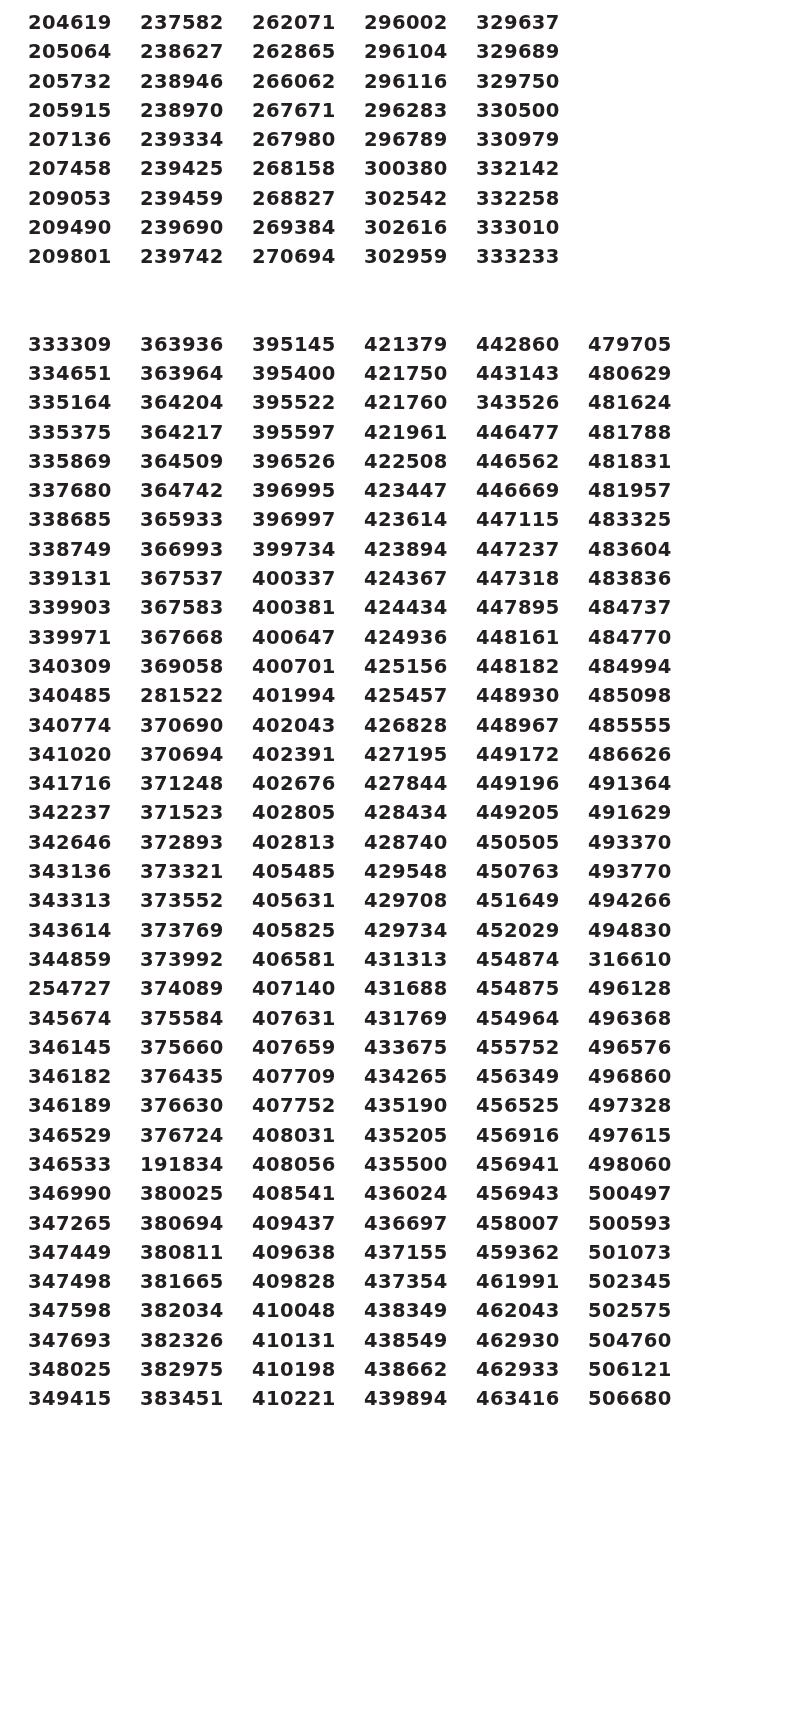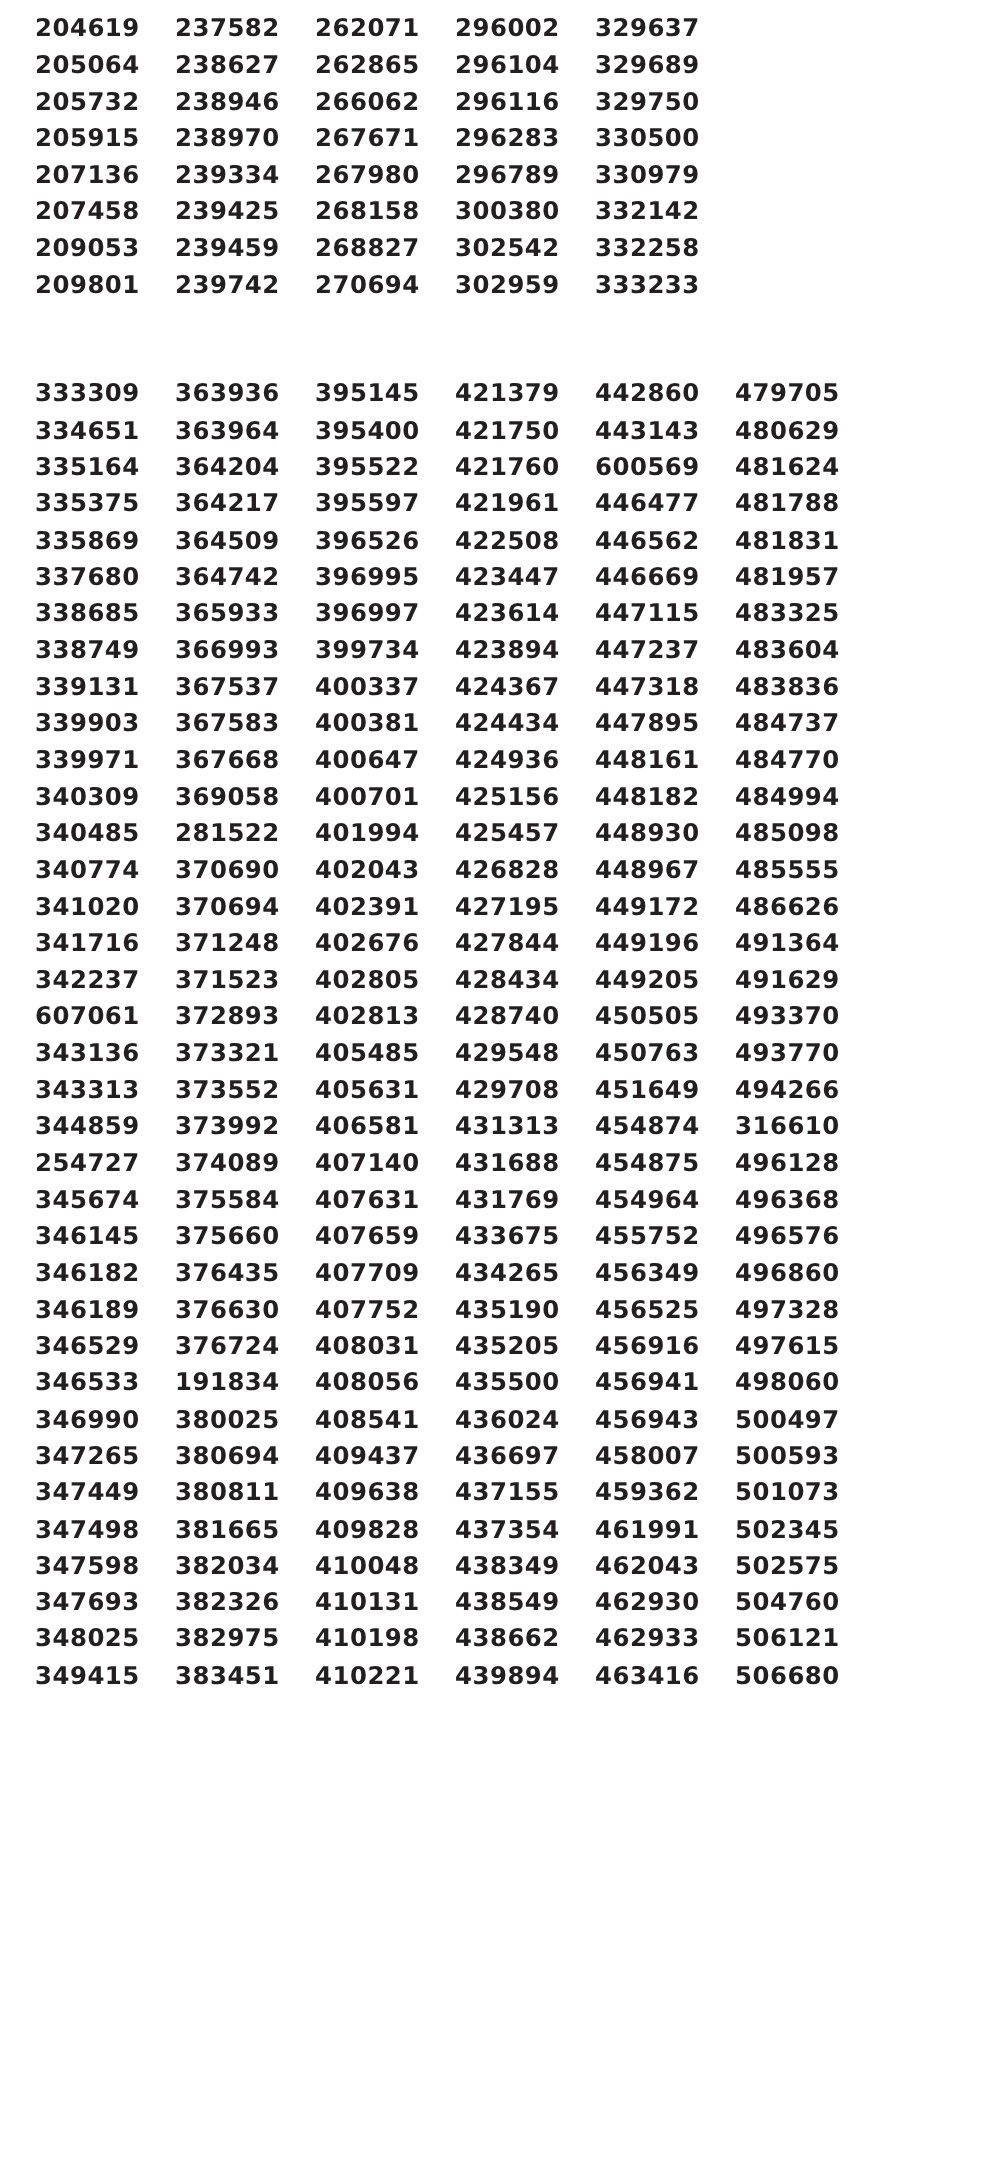--- a/index.html
+++ b/index.html
@@ -107,20 +107,28 @@
         </div>
         <div class="num-row">
           <div class="num-cell">209053</div>
           <div class="num-cell">239459</div>
           <div class="num-cell">268827</div>
           <div class="num-cell">302542</div>
           <div class="num-cell">332258</div>
           <div class="num-cell empty"></div>
         </div>
         <div class="num-row">
+          <div class="num-cell">209490</div>
+          <div class="num-cell">239690</div>
+          <div class="num-cell">269384</div>
+          <div class="num-cell">302616</div>
+          <div class="num-cell">333010</div>
+          <div class="num-cell empty"></div>
+        </div>
+        <div class="num-row">
           <div class="num-cell">209801</div>
           <div class="num-cell">239742</div>
           <div class="num-cell">270694</div>
           <div class="num-cell">302959</div>
           <div class="num-cell">333233</div>
           <div class="num-cell empty"></div>
         </div>
       </div>
       <div class="block-gap"></div>
       <div class="num-block">
@@ -138,21 +146,21 @@
           <div class="num-cell">395400</div>
           <div class="num-cell">421750</div>
           <div class="num-cell">443143</div>
           <div class="num-cell">480629</div>
         </div>
         <div class="num-row">
           <div class="num-cell">335164</div>
           <div class="num-cell">364204</div>
           <div class="num-cell">395522</div>
           <div class="num-cell">421760</div>
-          <div class="num-cell">600569</div>
+          <div class="num-cell">343526</div>
           <div class="num-cell">481624</div>
         </div>
         <div class="num-row">
           <div class="num-cell">335375</div>
           <div class="num-cell">364217</div>
           <div class="num-cell">395597</div>
           <div class="num-cell">421961</div>
           <div class="num-cell">446477</div>
           <div class="num-cell">481788</div>
         </div>
@@ -254,21 +262,21 @@
         </div>
         <div class="num-row">
           <div class="num-cell">342237</div>
           <div class="num-cell">371523</div>
           <div class="num-cell">402805</div>
           <div class="num-cell">428434</div>
           <div class="num-cell">449205</div>
           <div class="num-cell">491629</div>
         </div>
         <div class="num-row">
-          <div class="num-cell">607061</div>
+          <div class="num-cell">342646</div>
           <div class="num-cell">372893</div>
           <div class="num-cell">402813</div>
           <div class="num-cell">428740</div>
           <div class="num-cell">450505</div>
           <div class="num-cell">493370</div>
         </div>
         <div class="num-row">
           <div class="num-cell">343136</div>
           <div class="num-cell">373321</div>
           <div class="num-cell">405485</div>
@@ -278,20 +286,28 @@
         </div>
         <div class="num-row">
           <div class="num-cell">343313</div>
           <div class="num-cell">373552</div>
           <div class="num-cell">405631</div>
           <div class="num-cell">429708</div>
           <div class="num-cell">451649</div>
           <div class="num-cell">494266</div>
         </div>
         <div class="num-row">
+          <div class="num-cell">343614</div>
+          <div class="num-cell">373769</div>
+          <div class="num-cell">405825</div>
+          <div class="num-cell">429734</div>
+          <div class="num-cell">452029</div>
+          <div class="num-cell">494830</div>
+        </div>
+        <div class="num-row">
           <div class="num-cell">344859</div>
           <div class="num-cell">373992</div>
           <div class="num-cell">406581</div>
           <div class="num-cell">431313</div>
           <div class="num-cell">454874</div>
           <div class="num-cell">316610</div>
         </div>
         <div class="num-row">
           <div class="num-cell">254727</div>
           <div class="num-cell">374089</div>

